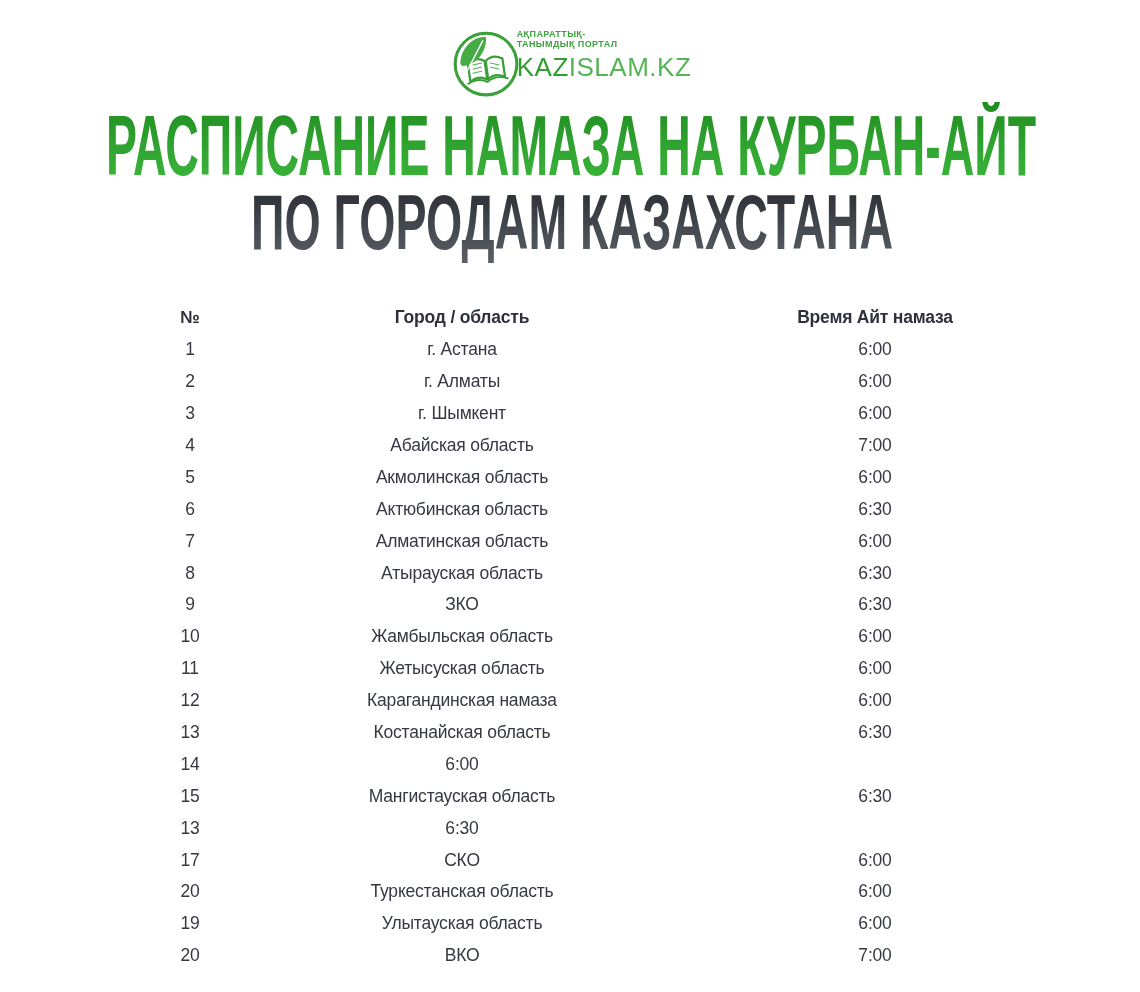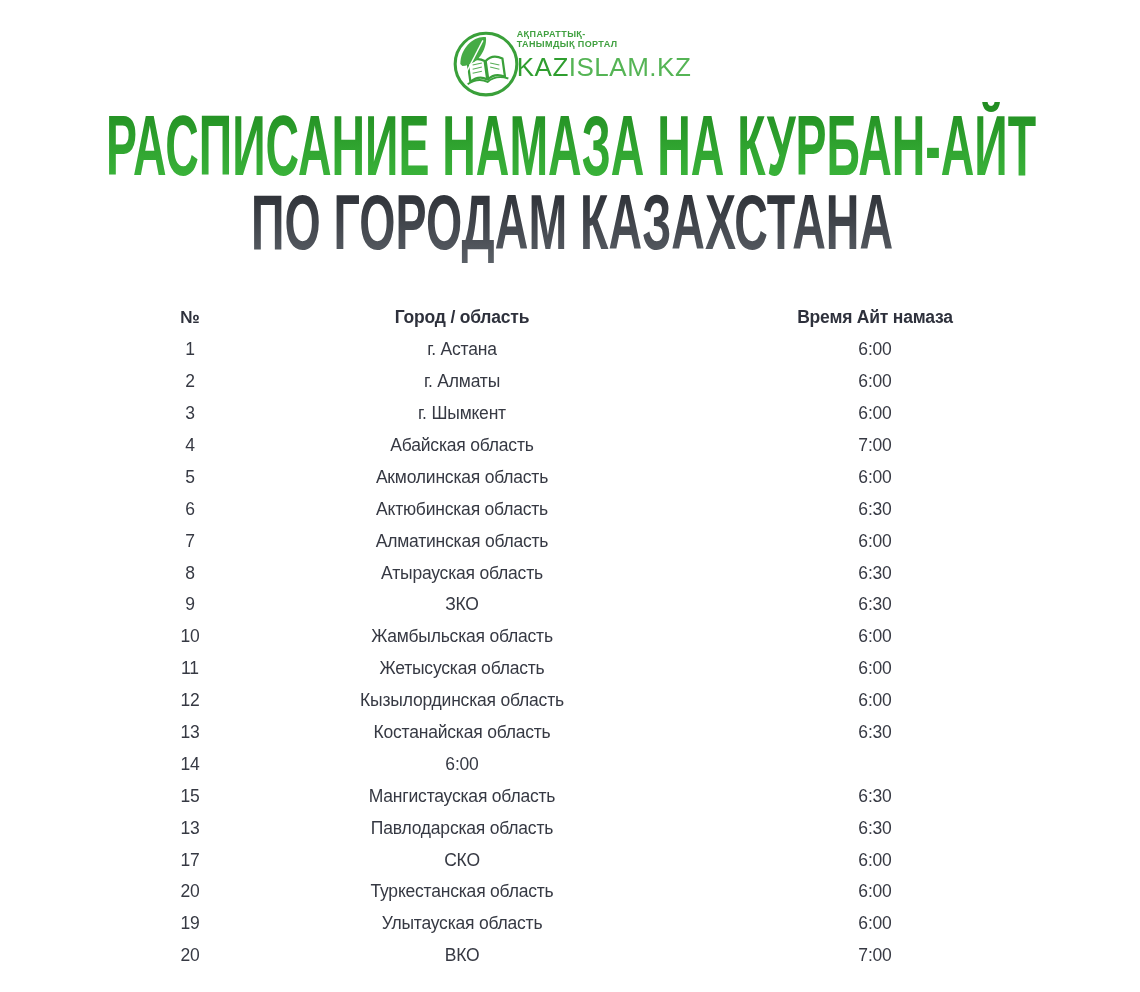--- a/index.html
+++ b/index.html
@@ -209,40 +209,39 @@
         <div class="cell">Жамбыльская область</div>
         <div class="cell">6:00</div>
       </div>
       <div class="trow">
         <div class="cell">11</div>
         <div class="cell">Жетысуская область</div>
         <div class="cell">6:00</div>
       </div>
       <div class="trow">
         <div class="cell">12</div>
-        <div class="cell">Кызылординская область</div>
+        <div class="cell">Карагандинская намаза</div>
         <div class="cell">6:00</div>
       </div>
       <div class="trow">
         <div class="cell">13</div>
         <div class="cell">Костанайская область</div>
         <div class="cell">6:30</div>
       </div>
       <div class="trow">
         <div class="cell">14</div>
         <div class="cell">6:00</div>
       </div>
       <div class="trow">
         <div class="cell">15</div>
         <div class="cell">Мангистауская область</div>
         <div class="cell">6:30</div>
       </div>
       <div class="trow">
         <div class="cell">13</div>
-        <div class="cell">Павлодарская область</div>
         <div class="cell">6:30</div>
       </div>
       <div class="trow">
         <div class="cell">17</div>
         <div class="cell">СКО</div>
         <div class="cell">6:00</div>
       </div>
       <div class="trow">
         <div class="cell">20</div>
         <div class="cell">Туркестанская область</div>

